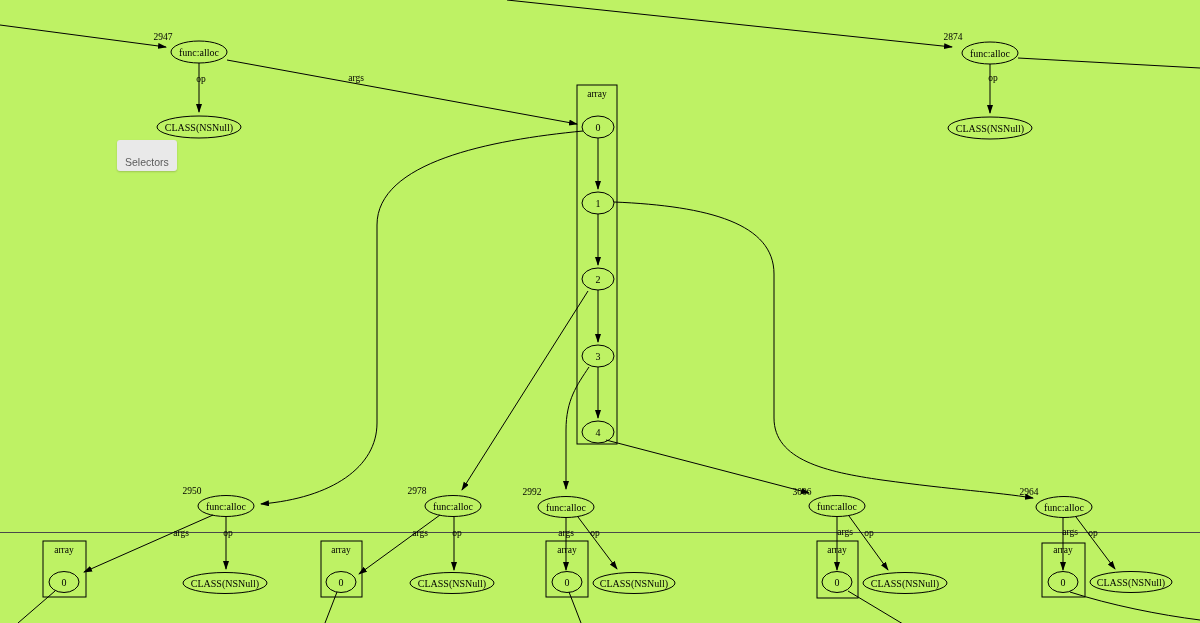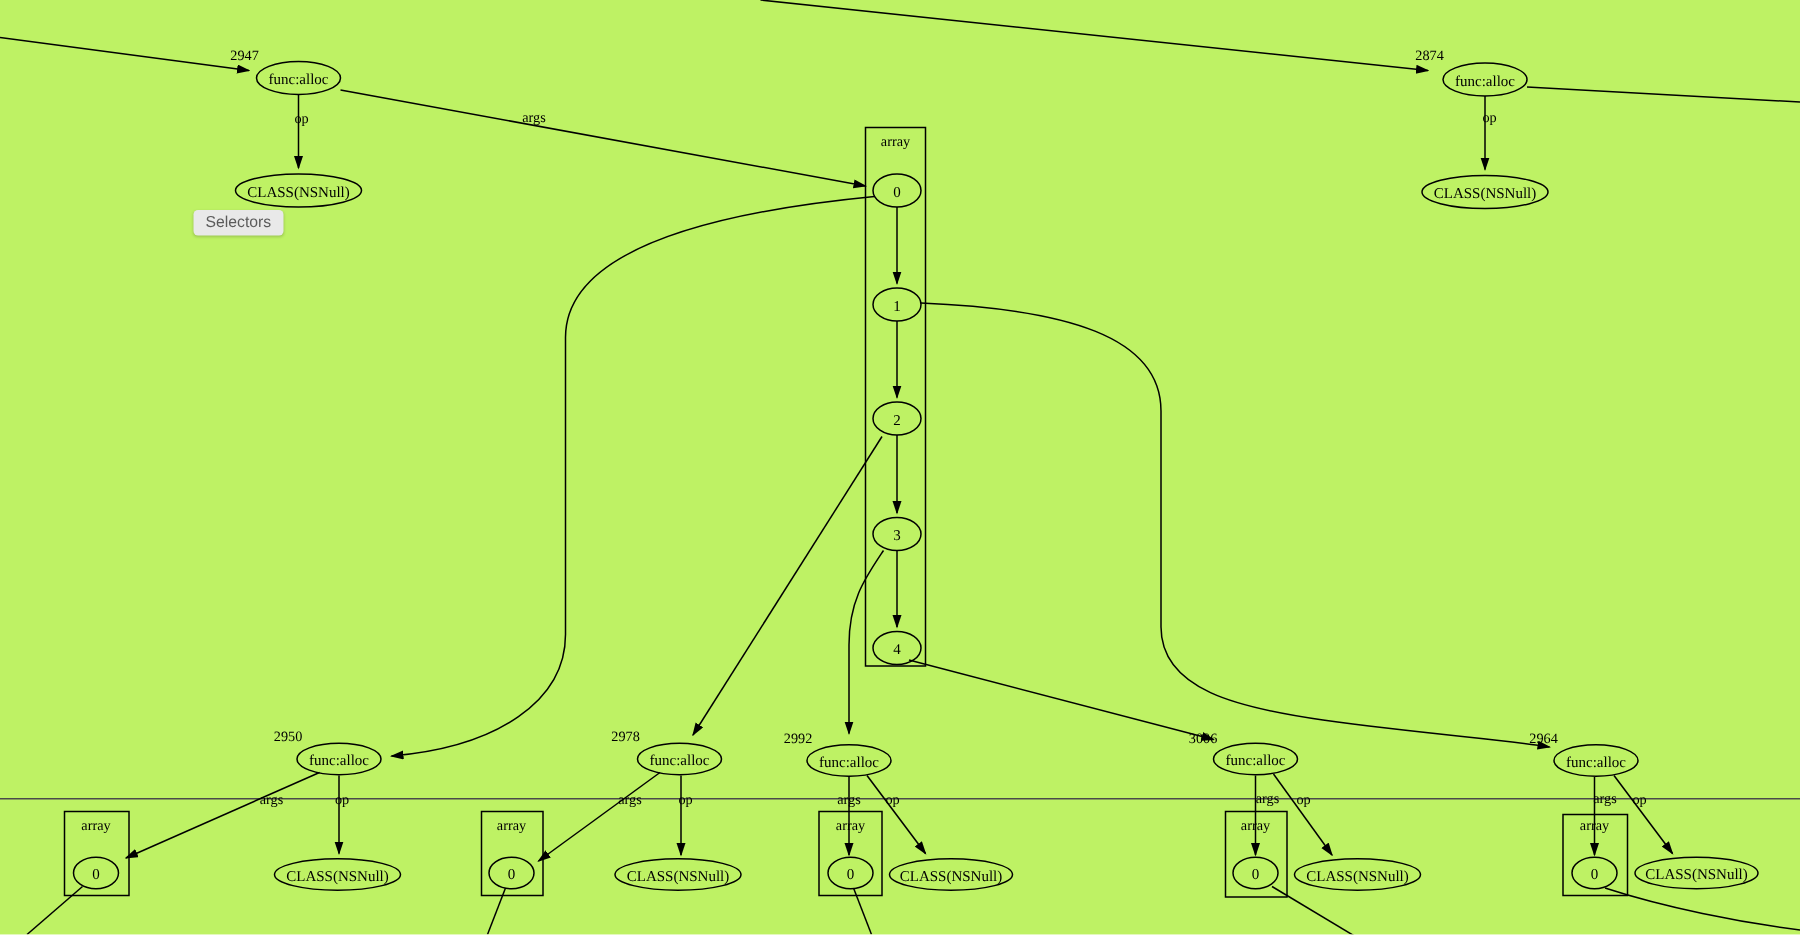--- a/index.html
+++ b/index.html
@@ -7,22 +7,22 @@
          font-family:"Liberation Serif","DejaVu Serif",serif;text-decoration:underline;}
   svg{position:absolute;left:0;top:0;}
   svg text{fill:#000000;}
   .node-label{font-size:10px;text-anchor:middle;}
   .small-label{font-size:9.5px;text-anchor:middle;}
   .edge{stroke:#000000;stroke-width:1;fill:none;}
   .shape{stroke:#000000;stroke-width:1;fill:none;}
   .longline{stroke:#4a4a4a;stroke-width:1;fill:none;}
   #tooltip{position:absolute;left:117px;top:140px;background:#e9e9e9;color:#5b5b5b;
            font-family:"Liberation Sans","DejaVu Sans",sans-serif;font-size:10.5px;
-           padding:2px 8px 3px 8px;border-radius:3px;box-shadow:0 1px 2px rgba(0,0,0,0.18);
-           white-space:nowrap;margin-left:12px;}
+           padding:16px 8px 3px 8px;border-radius:3px;box-shadow:0 1px 2px rgba(0,0,0,0.18);
+           white-space:nowrap;}
 </style>
 </head>
 <body>
 
 <div id="stage">
 <svg width="1200" height="623" viewBox="0 0 1200 623">
   <defs>
     <marker id="arrowhead" markerWidth="9" markerHeight="7" refX="8" refY="3" orient="auto" markerUnits="userSpaceOnUse">
       <path d="M0,0 L9,3 L0,6 Z" fill="#000000"></path>
     </marker>

